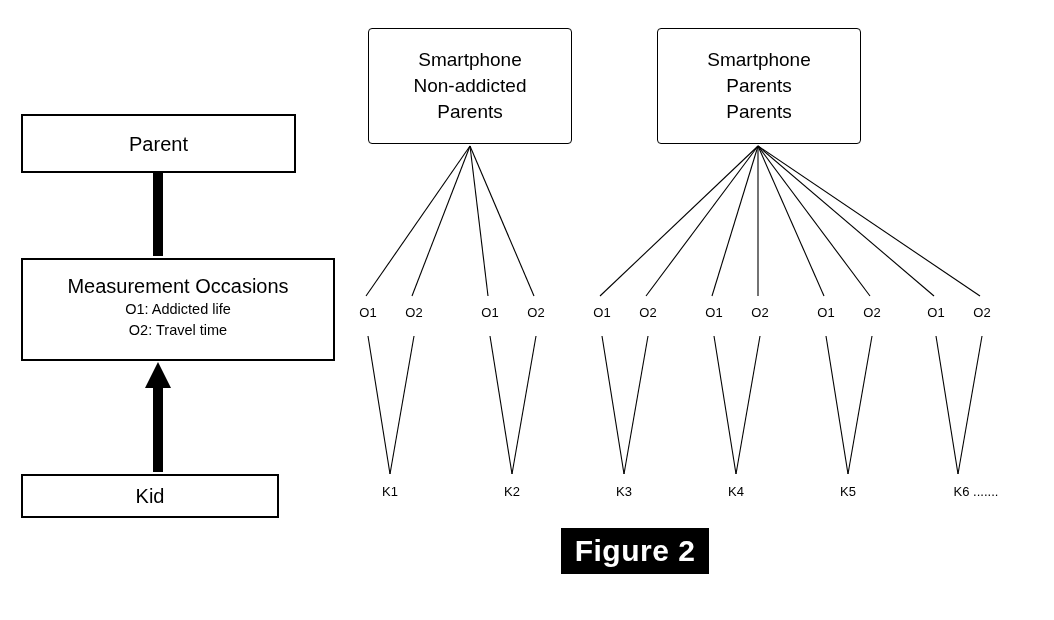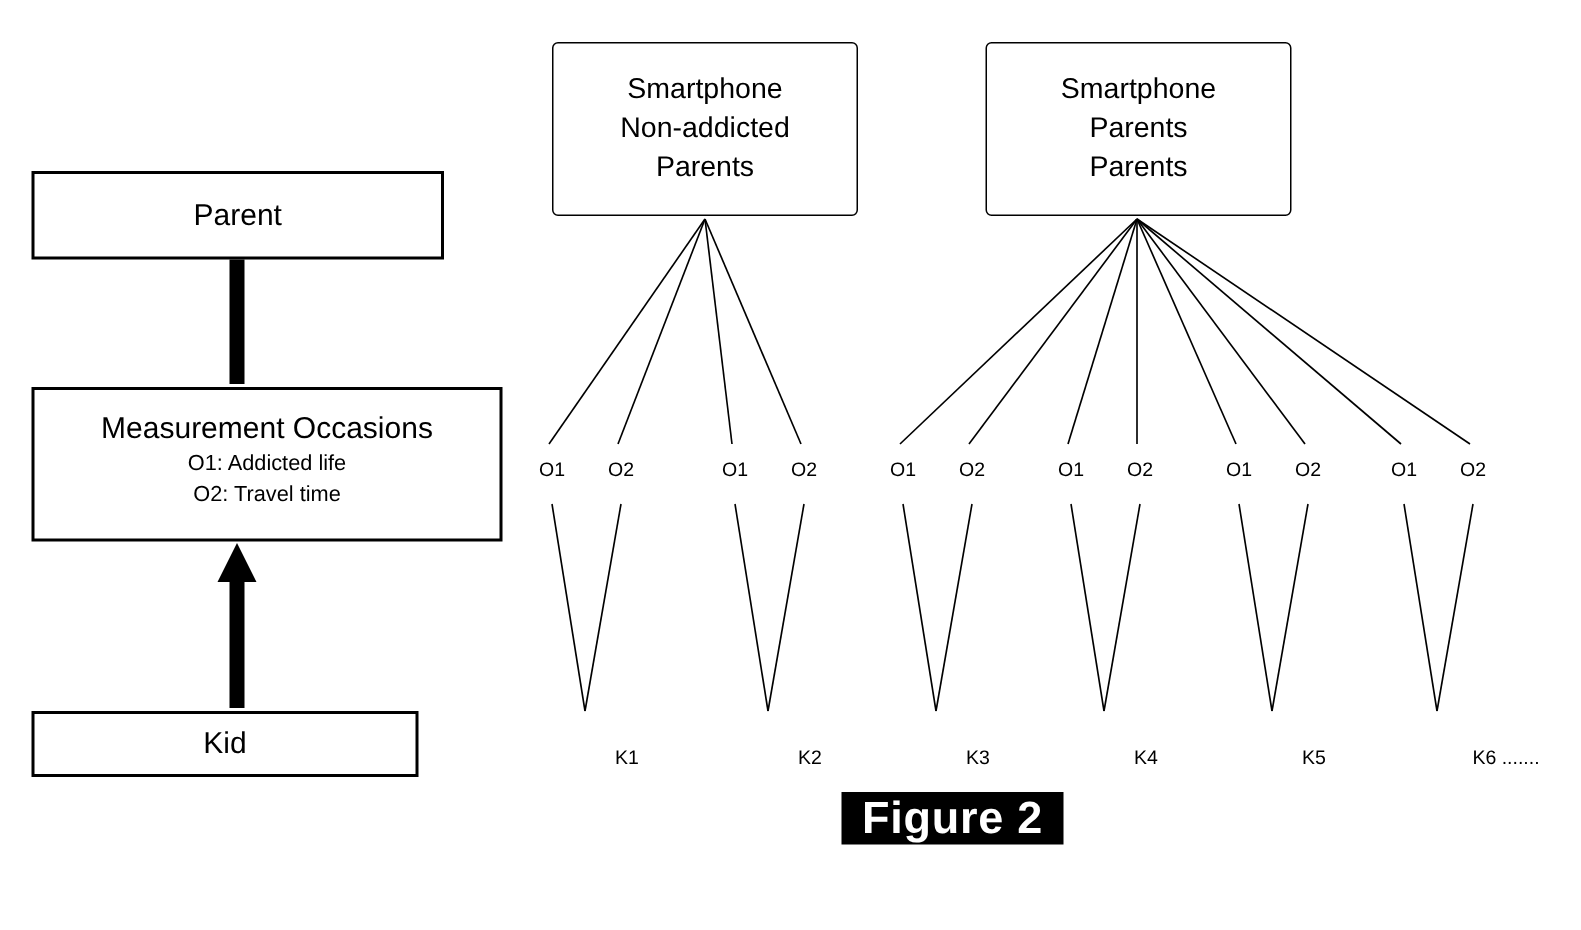--- a/index.html
+++ b/index.html
@@ -85,37 +85,37 @@
   
   .node-label {
     position: absolute;
     font-size: 13px;
     line-height: 19px;
     text-align: center;
     transform: translateX(-50%);
     white-space: nowrap;
   }
   .o-label { top: 303px; }
-  .k-label { top: 495px; margin-left: 28px; }
+  .k-label { top: 482px; }
   
   #edges {
     position: absolute;
     left: 0;
     top: 0;
     width: 1054px;
     height: 620px;
     pointer-events: none;
   }
   
   #figure-caption {
     position: absolute;
     left: 561px;
     top: 528px;
     width: 148px;
-    height: 35px;
+    height: 46px;
     background: #000000;
     color: #ffffff;
     font-size: 30px;
     font-weight: bold;
     display: flex;
     align-items: center;
     justify-content: center;
     letter-spacing: 0.5px;
   }
 </style>

